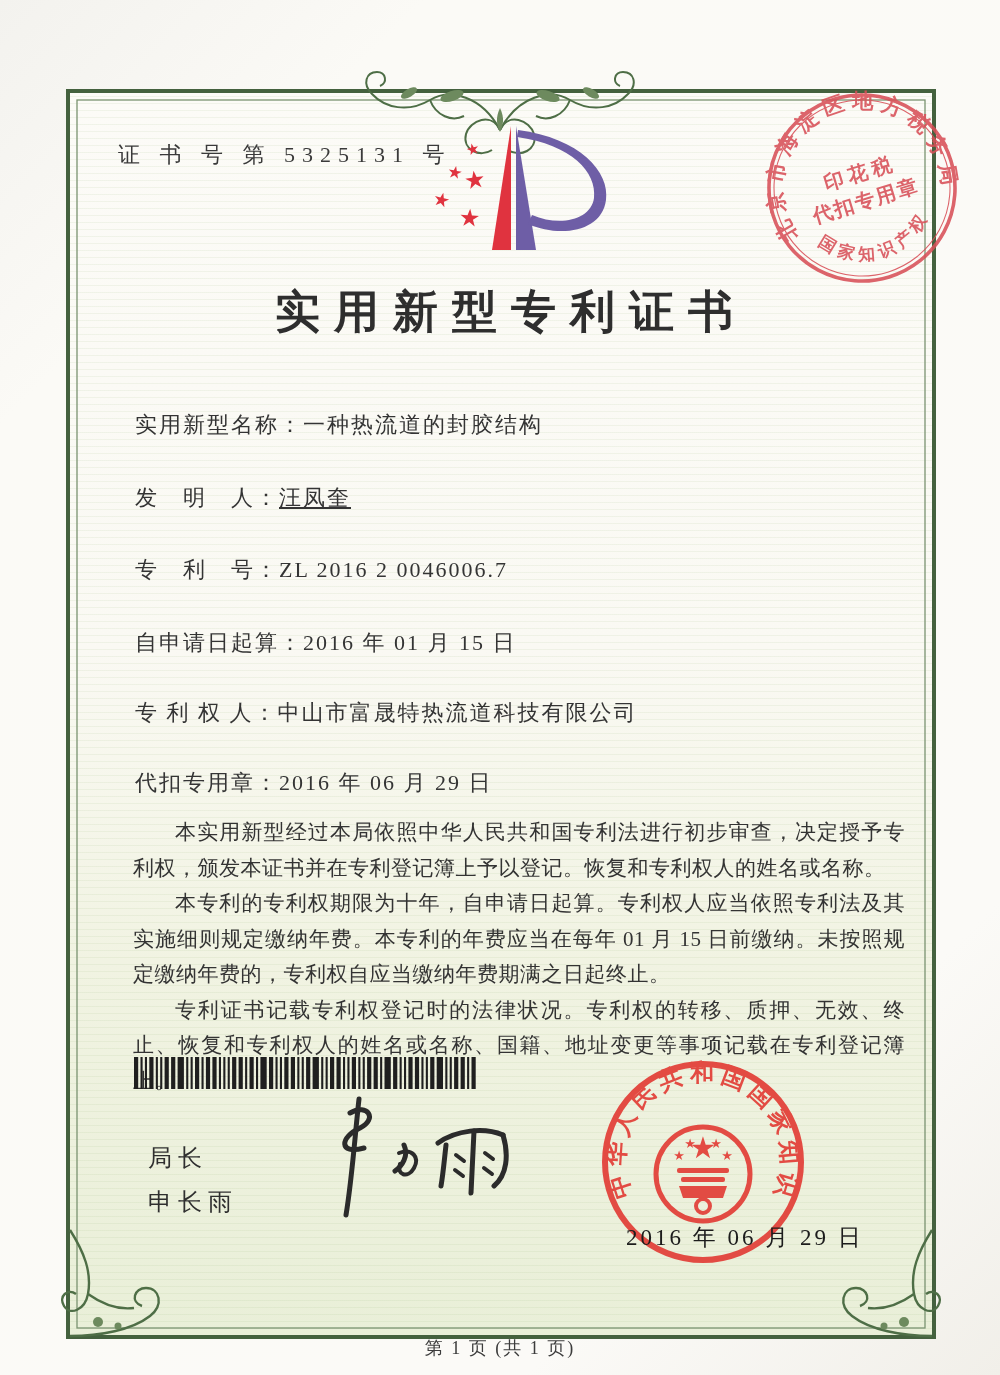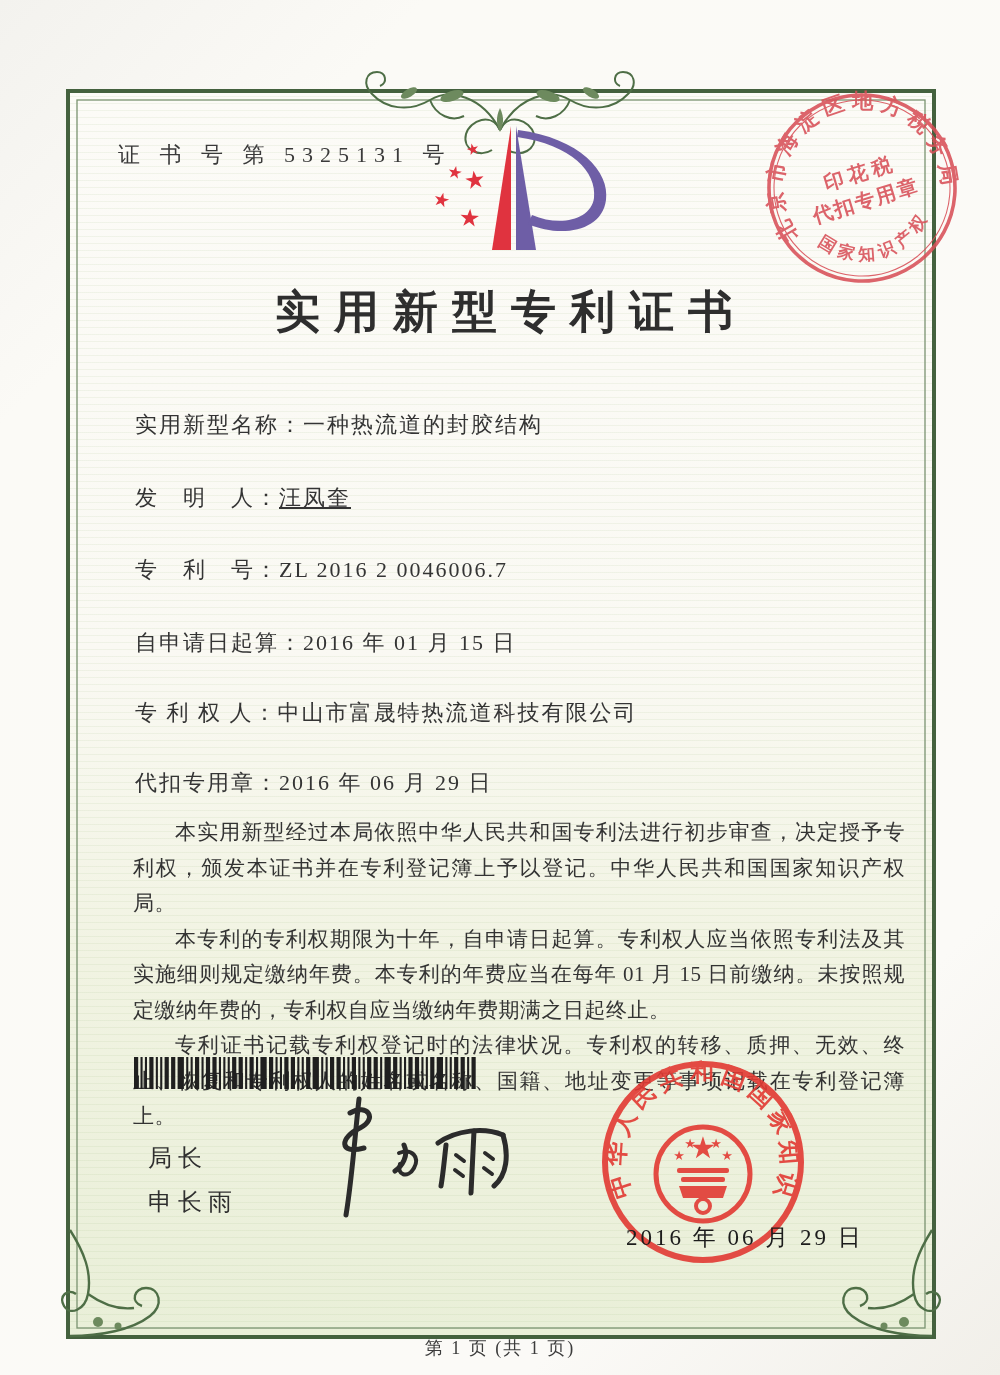--- a/index.html
+++ b/index.html
@@ -121,21 +121,21 @@
     <span class="lab">自申请日起算：</span><span>2016 年 01 月 15 日</span>
   </div>
   <div class="abs field" style="top:698px;">
     <span class="lab">专 利 权 人：</span><span>中山市富晟特热流道科技有限公司</span>
   </div>
   <div class="abs field" style="top:768px;">
     <span class="lab">代扣专用章：</span><span>2016 年 06 月 29 日</span>
   </div>
 
   <div class="abs paras">
-    <p>本实用新型经过本局依照中华人民共和国专利法进行初步审查，决定授予专利权，颁发本证书并在专利登记簿上予以登记。中华人民共和国国家知识产权局。</p>
+    <p>本实用新型经过本局依照中华人民共和国专利法进行初步审查，决定授予专利权，颁发本证书并在专利登记簿上予以登记。恢复和专利权人的姓名或名称。</p>
     <p>本专利的专利权期限为十年，自申请日起算。专利权人应当依照专利法及其实施细则规定缴纳年费。本专利的年费应当在每年 01 月 15 日前缴纳。未按照规定缴纳年费的，专利权自应当缴纳年费期满之日起终止。</p>
     <p>专利证书记载专利权登记时的法律状况。专利权的转移、质押、无效、终止、恢复和专利权人的姓名或名称、国籍、地址变更等事项记载在专利登记簿上。</p>
   </div>
 
   <svg class="abs z2" id="barcode" style="left:134px;top:1057px;" width="392" height="32" viewBox="0 0 392 32">
       <rect x="0" y="0" width="4.2" height="32" fill="#1f1f1f"></rect>
       <rect x="6.5" y="0" width="2.1" height="32" fill="#1f1f1f"></rect>
       <rect x="10.9" y="0" width="2.1" height="32" fill="#1f1f1f"></rect>
       <rect x="15.3" y="0" width="4.2" height="32" fill="#1f1f1f"></rect>
       <rect x="21.8" y="0" width="2.1" height="32" fill="#1f1f1f"></rect>

